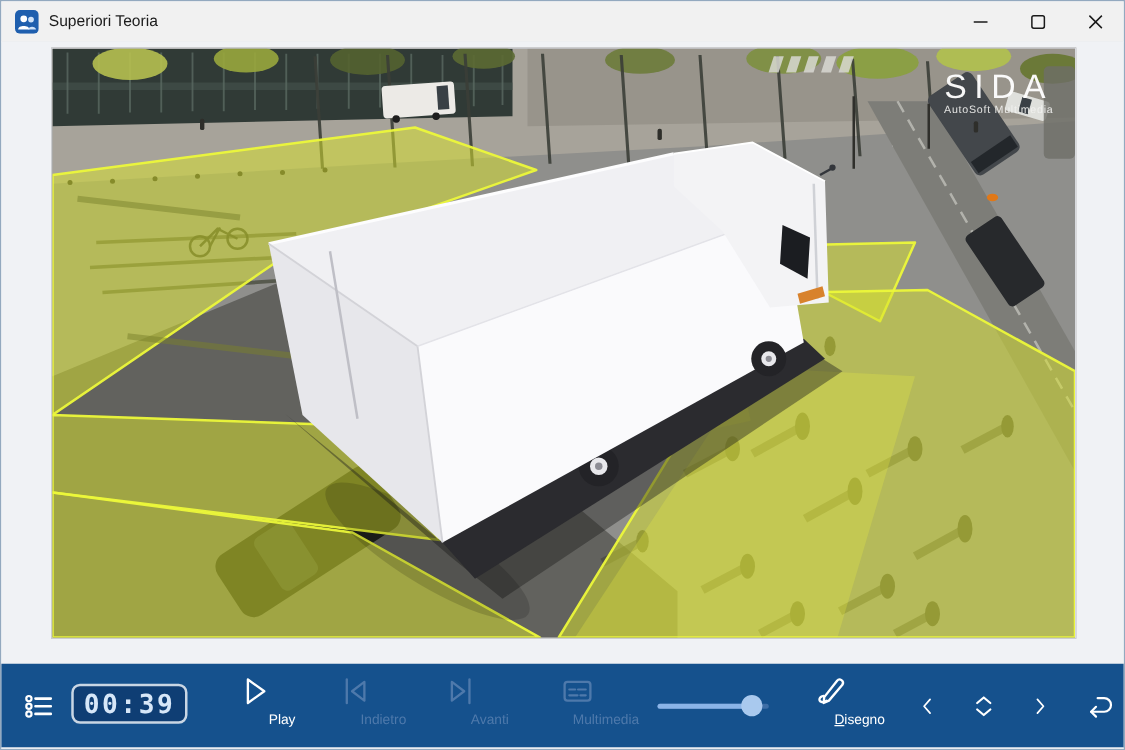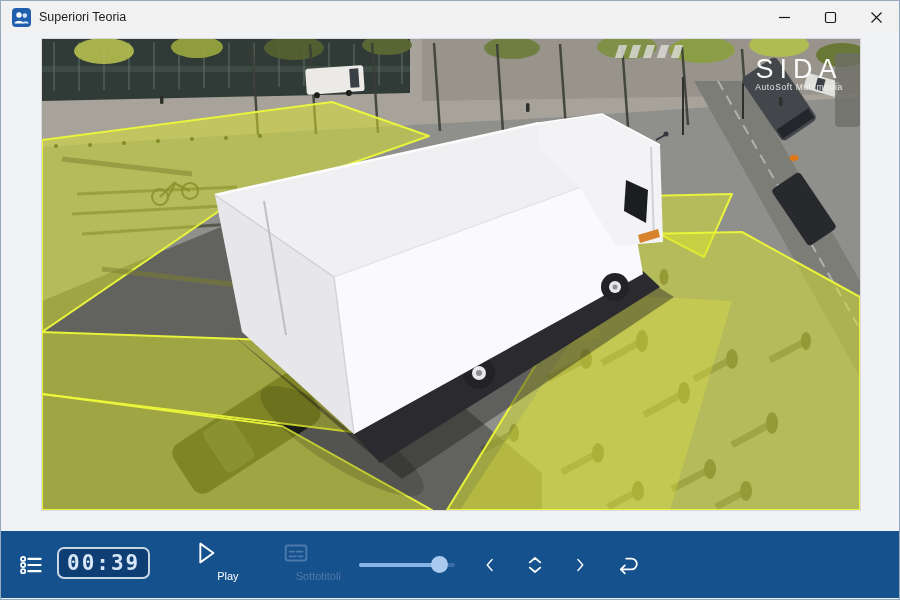--- a/index.html
+++ b/index.html
@@ -279,40 +279,67 @@
     <button class="tbtn">
       <svg class="ticon" viewBox="0 0 32 32">
           <path class="st" stroke-width="2.2" d="M11,6 L25,16 L11,26 Z"></path>
         </svg>
       <span class="tlabel">Play</span>
     </button>
 
 
 
 
-
+    <button class="tbtn disabled">
+      <svg class="ticon" viewBox="0 0 32 32">
+          <g class="st" stroke-width="2.2">
+            <path d="M9,6 V26"></path>
+            <path d="M24,8 L13.5,16 L24,24 Z"></path>
+          </g>
+        </svg>
+      <span class="tlabel">Indietro</span>
+    </button>
+
+    <button class="tbtn disabled">
+      <svg class="ticon" viewBox="0 0 32 32">
+          <g class="st" stroke-width="2.2">
+            <path d="M8,8 L18.5,16 L8,24 Z"></path>
+            <path d="M23,6 V26"></path>
+          </g>
+        </svg>
+      <span class="tlabel">Avanti</span>
+    </button>
 
     <button class="tbtn disabled wide">
       <svg class="ticon" viewBox="0 0 32 32">
         <g class="st">
             <rect x="5" y="8" width="22" height="16" rx="2.5"></rect>
             <path d="M9,14.5 H14 M16.5,14.5 H23 M9,19.5 H16 M18.5,19.5 H23" stroke-width="1.9"></path>
           </g>
       </svg>
-      <span class="tlabel">Sottotitoli</span>
+      <span class="tlabel">Multimedia</span>
     </button>
 
 
     <div class="slider">
       <div class="track">
           <div class="fill" id="vol-fill" style="width: 85%;"></div>
         </div>
       <div class="thumb" id="vol-thumb" style="left: 85%;"></div>
     </div>
 
+    <button class="tbtn">
+      <svg class="ticon" viewBox="0 0 32 32">
+        <g class="st">
+          <path d="M12,24 C5.5,28 3.5,21 9.5,20"></path>
+          <path d="M10,21 L21,7 C23,4.5 27.5,7 25.5,10.5 L14,24 L9.5,26 Z"></path>
+        </g>
+      </svg>
+      <span class="tlabel"><span class="u">D</span><span>isegno</span></span>
+    </button>
 
     <button class="iconbtn navgap" style="width:34px;">
       <svg width="30" height="30" viewBox="0 0 32 32">
           <path class="st" stroke-width="2.4" d="M19,8 L12,16 L19,24"></path>
         </svg>
     </button>
     <button class="iconbtn smallgap" style="width:40px;">
       <svg width="32" height="32" viewBox="0 0 32 32">
           <g class="st" stroke-width="2.3">
             <path d="M10,13 L16,8 L22,13"></path>

